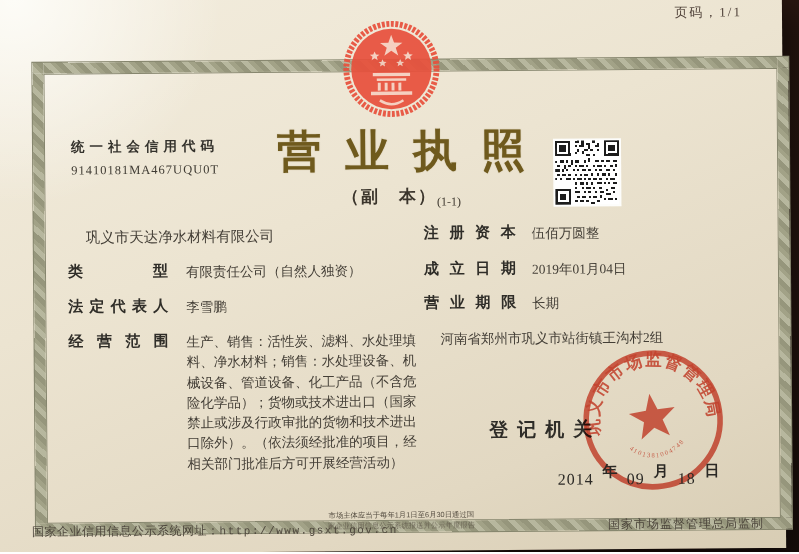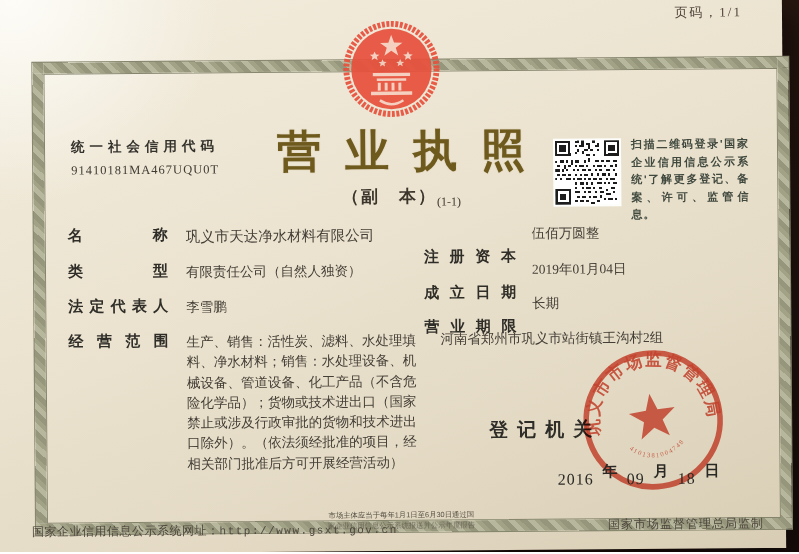--- a/index.html
+++ b/index.html
@@ -32,21 +32,21 @@
   .subtitle .sfx{font-size:12px;font-weight:normal;vertical-align:-4px;letter-spacing:0;font-family:"Liberation Serif",serif;}
   
   .qr{position:absolute;left:562px;top:146px;width:64px;height:64px;background:#fdfdfb;padding:2px;}
   .qrtext{position:absolute;left:640px;top:144px;width:118px;font-size:11px;line-height:1.6;
     color:#41493f;letter-spacing:1px;font-weight:bold;text-align:justify;}
   
   .row{position:absolute;display:flex;}
   .flabel{display:inline-block;font-weight:bold;font-size:15px;color:#2f2d28;
     text-align:justify;text-align-last:justify;flex:none;}
   .lcol .flabel{width:100px;}
-  .rcol .flabel{width:92px;margin-top:24px;}
+  .rcol .flabel{width:92px;}
   .fval{font-size:13.5px;color:#433e36;line-height:1.5;padding-top:1px;font-family:"Liberation Serif",serif;}
   .lcol .fval{margin-left:18px;}
   .rcol .fval{margin-left:16px;}
   
   .registrar{position:absolute;left:496px;top:424px;font-weight:bold;font-size:19px;letter-spacing:9px;color:#2f2d28;}
   .seal{position:absolute;left:584px;top:352px;width:152px;height:152px;mix-blend-mode:multiply;opacity:.92;transform:rotate(-8deg);}
   .daterow{position:absolute;left:564px;top:470px;width:215px;display:flex;align-items:flex-start;color:#2b2925;}
   .daterow .num{font-family:"Liberation Serif",serif;font-size:16px;transform:translateY(8px);letter-spacing:1px;}
   .daterow .ch{font-weight:bold;font-size:15px;margin:0 9px;}
   
@@ -99,24 +99,22 @@
 
     <svg class="qr" viewBox="0 0 29 29" shape-rendering="crispEdges">
       <rect width="29" height="29" fill="#ffffff"></rect>
       <g fill="#1c1c1c">
         <path d="M0 0h7v7H0z M22 0h7v7h-7z M0 22h7v7H0z"></path>
         <path d="M1 1h5v5H1z M23 1h5v5h-5z M1 23h5v5H1z" fill="#ffffff"></path>
         <path d="M2 2h3v3H2z M24 2h3v3h-3z M2 24h3v3H2z"></path>
         <path d="M9 0h2v1H9z M12 0h1v2h-1z M14 1h2v1h-2z M17 0h1v1h-1z M19 1h1v1h-1z M9 2h1v1H9z M11 2h2v1h-2z M15 2h1v2h-1z M18 2h2v1h-2z M10 4h1v1h-1z M13 4h2v1h-2z M16 4h1v1h-1z M19 4h1v1h-1z M9 5h1v1H9z M12 5h1v1h-1z M14 6h2v1h-2z M17 6h1v1h-1z M0 9h1v1H0z M2 9h2v1H2z M5 9h1v1H5z M7 9h1v2H7z M9 9h2v1H9z M13 9h1v1h-1z M15 8h1v2h-1z M18 9h2v1h-2z M21 9h1v1h-1z M23 9h2v1h-2z M26 9h2v1h-2z M1 11h1v1H1z M4 11h1v2H4z M6 11h1v1H6z M9 11h1v1H9z M11 11h2v1h-2z M14 11h1v1h-1z M17 11h1v1h-1z M19 11h2v1h-2z M22 11h1v1h-1z M25 11h1v1h-1z M27 11h1v1h-1z M0 13h2v1H0z M3 13h1v1H3z M5 13h1v1H5z M8 13h1v1H8z M10 13h1v1h-1z M12 13h2v1h-2z M15 13h1v1h-1z M18 13h1v1h-1z M20 13h1v1h-1z M23 13h2v1h-2z M26 13h1v1h-1z M1 15h1v1H1z M3 15h2v1H3z M6 15h1v1H6z M9 15h1v1H9z M11 15h1v1h-1z M13 15h2v1h-2z M16 15h1v1h-1z M19 15h1v1h-1z M21 15h2v1h-2z M24 15h1v1h-1z M27 15h1v1h-1z M0 17h1v1H0z M2 17h1v1H2z M5 17h2v1H5z M8 17h1v1H8z M10 17h2v1h-2z M13 17h1v1h-1z M15 17h1v1h-1z M17 17h2v1h-2z M20 17h1v1h-1z M23 17h1v1h-1z M25 17h2v1h-2z M9 19h1v1H9z M11 19h2v1h-2z M14 19h1v1h-1z M16 19h1v1h-1z M19 19h2v1h-2z M22 19h1v1h-1z M24 19h1v1h-1z M26 19h2v1h-2z M9 21h1v1H9z M12 21h1v1h-1z M14 21h2v1h-2z M17 21h1v1h-1z M20 21h1v1h-1z M23 22h1v1h-1z M25 21h2v1h-2z M9 23h2v1H9z M13 23h1v1h-1z M15 23h1v1h-1z M18 23h1v1h-1z M20 23h2v1h-2z M23 24h2v1h-2z M26 23h1v1h-1z M10 25h1v1h-1z M12 25h2v1h-2z M15 25h1v1h-1z M17 25h2v1h-2z M20 25h1v1h-1z M22 26h1v1h-1z M24 26h2v1h-2z M27 26h1v1h-1z M9 27h1v1H9z M11 27h2v1h-2z M14 27h1v1h-1z M16 28h2v1h-2z M19 27h1v1h-1z"></path>
       </g>
     </svg>
-    <div class="qrtext">扫描二维码登录'国家企业信用信息公示系统'了解更多登记、备案、许可、监管信息。</div>
 
     <div class="row lcol" style="left:76px;top:230px;">
-      <span class="flabel">名称</span>
       <span class="fval" style="font-size:14.5px;">巩义市天达净水材料有限公司</span>
     </div>
     <div class="row lcol" style="left:76px;top:266px;">
       <span class="flabel">类型</span>
       <span class="fval">有限责任公司（自然人独资）</span>
     </div>
     <div class="row lcol" style="left:76px;top:301px;">
       <span class="flabel">法定代表人</span>
       <span class="fval">李雪鹏</span>
     </div>
@@ -152,21 +150,21 @@
       <polygon fill="#d8402c" opacity=".85" points="75,49 80.8,65.1 97.8,65.6 84.3,76 89.1,92.4 75,82.8 60.9,92.4 65.7,76 52.2,65.6 69.2,65.1"></polygon>
       <text font-size="16.5" font-weight="bold" fill="#d8402c" opacity=".88" letter-spacing="2" font-family="Liberation Sans, sans-serif">
         <textPath href="#sealTextArc" startOffset="50%" text-anchor="middle">巩义市市场监督管理局</textPath>
       </text>
       <text font-size="6.5" fill="#d8402c" opacity=".8" letter-spacing="1.5" font-family="Liberation Serif, serif">
         <textPath href="#sealCodeArc" startOffset="50%" text-anchor="middle">4101381004748</textPath>
       </text>
     </svg>
 
     <div class="daterow">
-      <span class="num">2016</span>
+      <span class="num">2014</span>
       <span class="ch">年</span>
       <span class="num">09</span>
       <span class="ch">月</span>
       <span class="num">18</span>
       <span class="ch">日</span>
     </div>
 
     <div class="foot-left">
       <span>国家企业信用信息公示系统网址：</span><span class="url">http://www.gsxt.gov.cn</span>
     </div>

